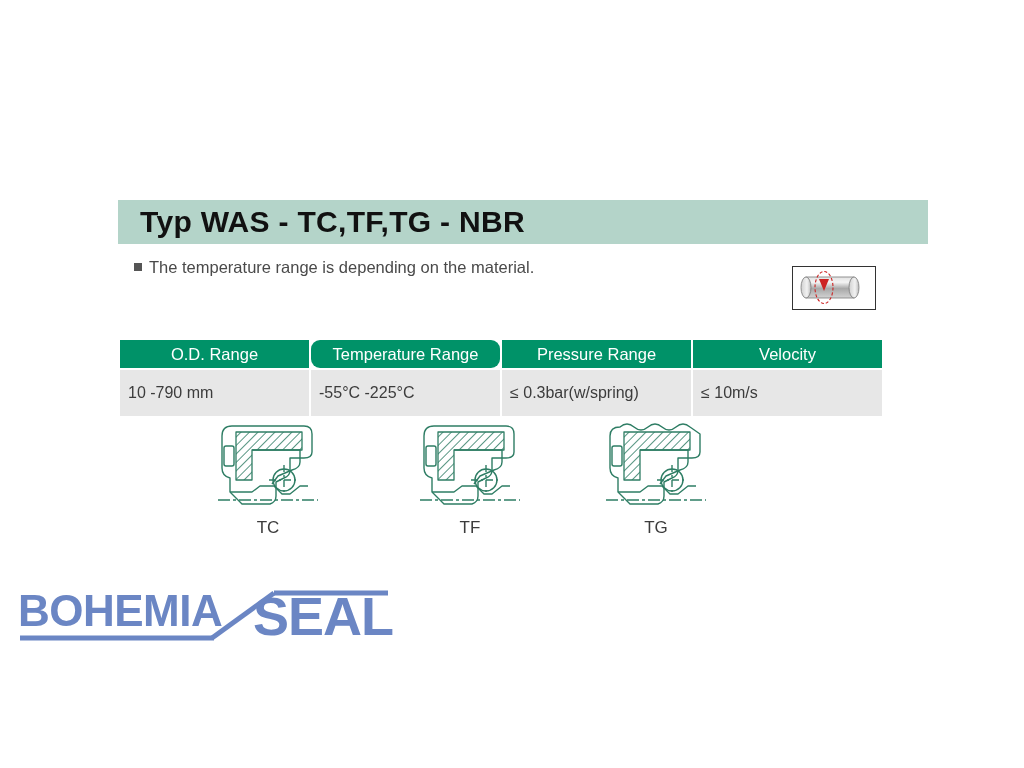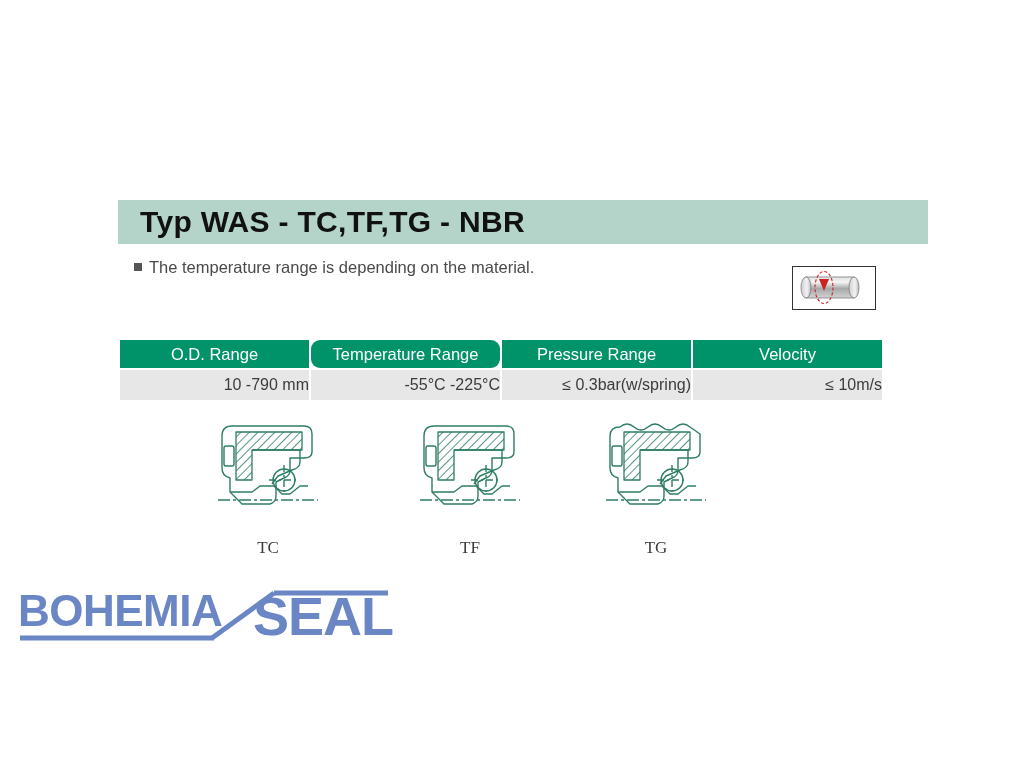--- a/index.html
+++ b/index.html
@@ -98,22 +98,22 @@
     font-weight: normal;
     height: 28px;
     text-align: center;
     padding: 0;
   }
   #spec-table td {
     background: #e7e7e7;
     color: #3c3c3c;
     font-size: 16px;
     height: 30px;
-    text-align: right;
-    padding: 0;
+    text-align: left;
+    padding: 8px;
     border-top: 2px solid #ffffff;
   }
   .col-od   { width: 189px; }
   .col-temp { width: 189px; border-radius: 9px; }
   .col-pres { width: 189px; }
   .col-vel  { width: 189px; }
 
   
   #seal-row {
     position: absolute;
@@ -125,22 +125,21 @@
   .seal-item {
     position: absolute;
     top: 0;
     width: 120px;
     text-align: center;
   }
   .seal-item svg { display: block; margin: 0 auto; }
   .seal-label {
     font-size: 17px;
     color: #3c3c3c;
-    margin-top: 20px;
-    font-family: Liberation Serif, serif;
+    margin-top: 0;
   }
   #seal-tc { left: 90px; }
   #seal-tf { left: 292px; }
   #seal-tg { left: 478px; }
 
   
   #logo {
     position: absolute;
     left: 16px;
     top: 580px;

